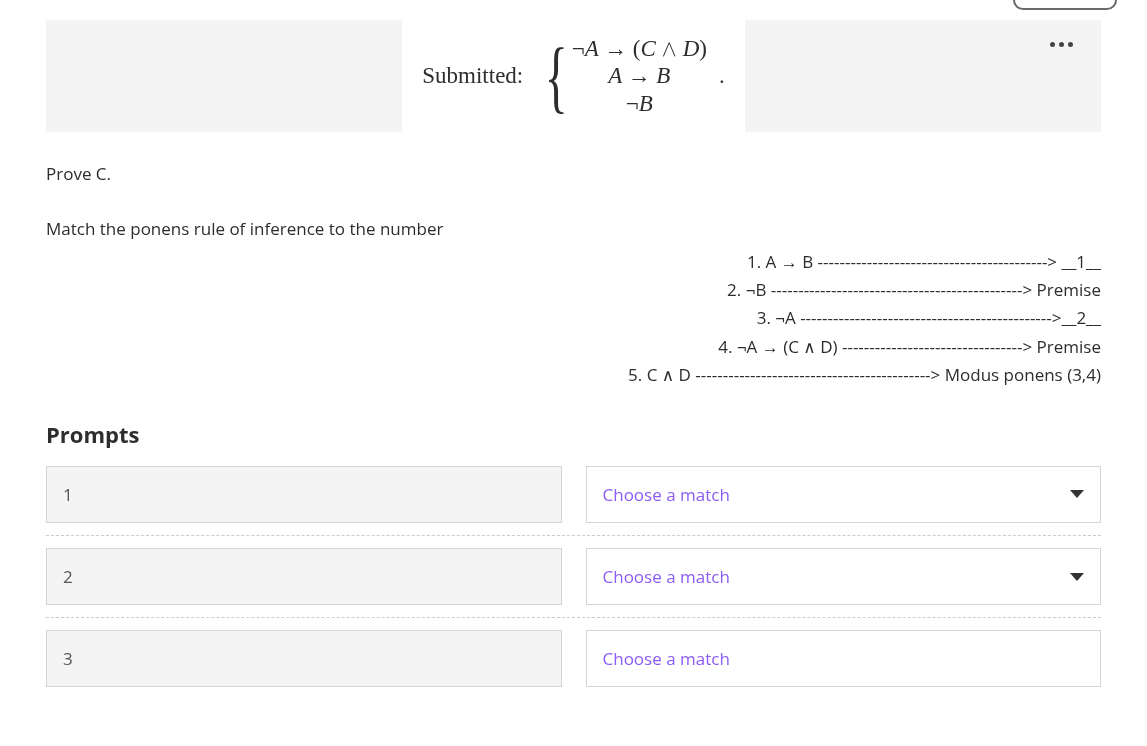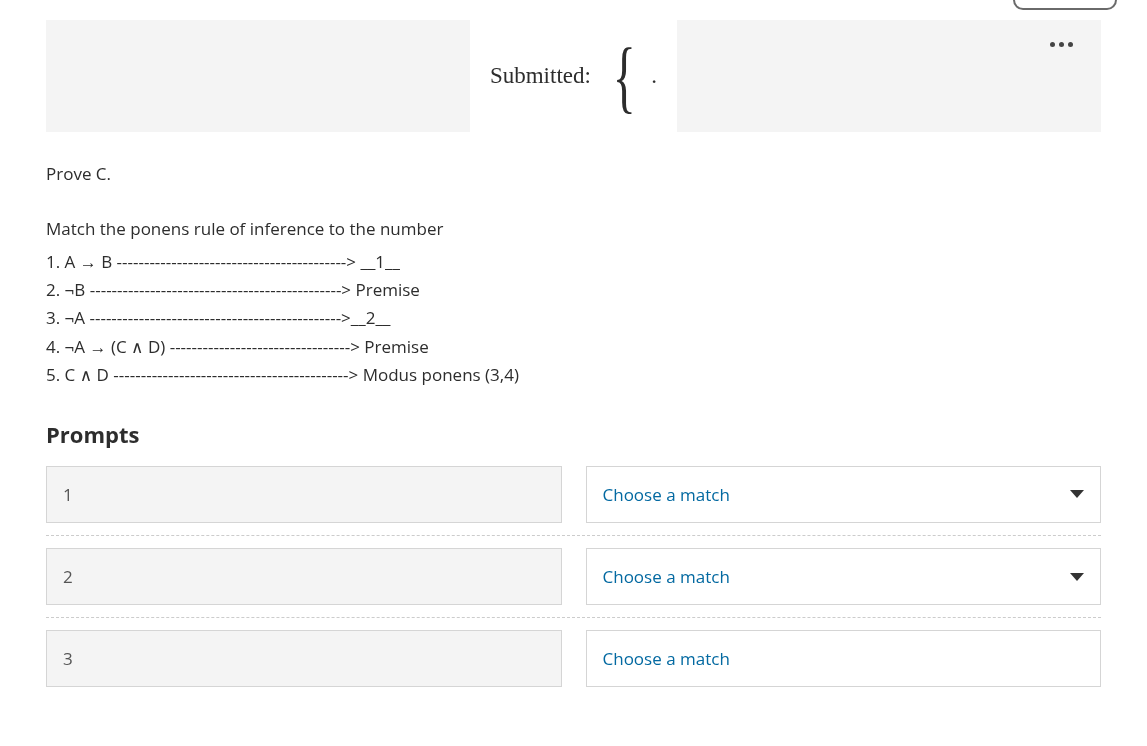--- a/index.html
+++ b/index.html
@@ -89,20 +89,21 @@
       margin-top: 28px;
       margin-bottom: 28px;
     }
     .instruction {
       margin-top: 28px;
       margin-bottom: 6px;
     }
     .proof-line {
       line-height: 1.65;
       font-size: 17px;
+      text-align: right;
     }
     .headers-row {
       display: flex;
       margin-top: 28px;
       margin-bottom: 14px;
     }
     .headers-row .col {
       flex: 1;
       font-weight: 700;
       font-size: 22px;
@@ -118,21 +119,21 @@
       border: 1px solid #d5d5d5;
       padding: 14px 16px;
       font-size: 17px;
       color: #555;
     }
     .answer-select {
       flex: 1;
       border: 1px solid #d5d5d5;
       padding: 14px 16px;
       font-size: 17px;
-      color: #0369a1;
+      color: #8b5cf6;
       background: #fff;
       display: flex;
       justify-content: space-between;
       align-items: center;
       cursor: pointer;
     }
     .caret-down {
       width: 0; height: 0;
       border-left: 7px solid transparent;
       border-right: 7px solid transparent;
@@ -151,20 +152,25 @@
   <div class="btn-outline-curve"></div>
 </div>
 
 <div class="content">
 
 
   <div class="premises-box">
     <div class="premises-inner">
       <span class="premises-label">Submitted:</span>
       <span class="brace">{</span>
+      <span class="premise-lines">
+        <span><span class="upright">¬</span>A <span class="upright">→ (</span>C <span class="upright">∧</span> D<span class="upright">)</span></span>
+        <span>A <span class="upright">→</span> B</span>
+        <span><span class="upright">¬</span>B</span>
+      </span>
       <span class="period">.</span>
     </div>
     <div class="more-icon">
       <span></span>
         <span></span>
         <span></span>
     </div>
   </div>
 
   <div class="prove-label">Prove C.</div>

